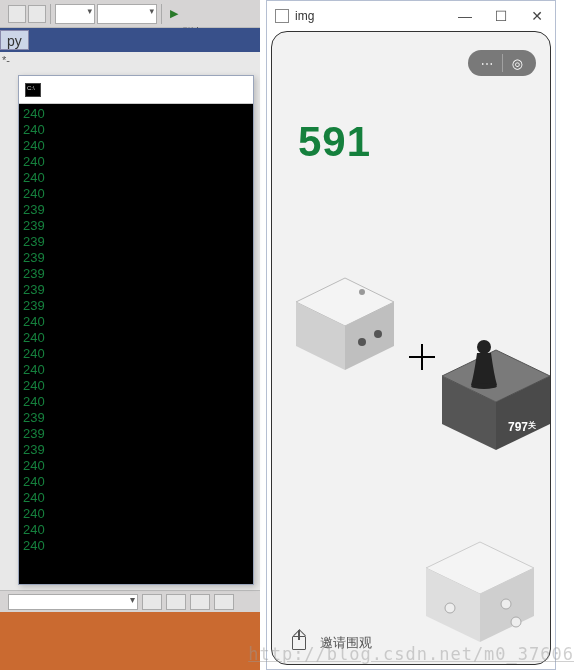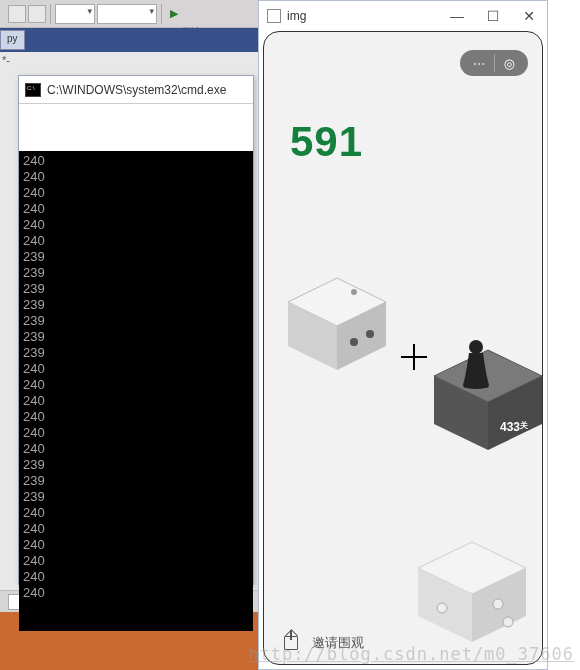--- a/index.html
+++ b/index.html
@@ -8,37 +8,37 @@
 .ide-bg { position: absolute; left: 0; top: 0; width: 260px; height: 670px; background: #e8e8e8; }
 .ide-toolbar { position: absolute; left: 0; top: 0; width: 260px; height: 28px; background: #d6d4d4; border-bottom: 1px solid #bbb; display: flex; align-items: center; gap: 2px; padding-left: 8px; }
 .ide-btn { width: 18px; height: 18px; background: #e8e8e8; border: 1px solid #aaa; }
 .ide-sep { width: 1px; height: 20px; background: #aaa; margin: 0 2px; }
 .ide-dd { height: 20px; background: #fff; border: 1px solid #aaa; font-size: 11px; padding: 0 14px 0 4px; position: relative; }
 .ide-dd::after { content: "▾"; position: absolute; right: 2px; top: 1px; font-size: 9px; color: #555; }
 .ide-play { color: #2a7a2a; font-size: 11px; margin-left: 4px; }
 .ide-attach { font-size: 12px; color: #333; margin-left: 2px; margin-top: 40px; }
 
 .ide-tabstrip { position: absolute; left: 0; top: 28px; width: 260px; height: 24px; background: #38508a; display: flex; align-items: center; }
-.ide-tab { background: #cdd6e8; height: 20px; font-size: 10px; padding: 2px 6px; color: #333; border: 1px solid #88a; }
+.ide-tab { background: #cdd6e8; height: 20px; font-size: 14px; padding: 2px 6px; color: #333; border: 1px solid #88a; }
 .ide-stub { position: absolute; left: 0; top: 52px; font-size: 11px; color: #555; padding: 2px; }
 
 .ide-bottombar { position: absolute; left: 0; top: 590px; width: 260px; height: 22px; background: #d6d4d4; border-top: 1px solid #bbb; display: flex; align-items: center; gap: 4px; padding-left: 8px; }
 .ide-bottombar .dd { width: 130px; height: 16px; background: #fff; border: 1px solid #aaa; position: relative; }
 .ide-bottombar .dd::after { content: "▾"; position: absolute; right: 2px; top: -1px; font-size: 10px; color: #555; }
 .ide-bottombar .btn { width: 20px; height: 16px; background: #e8e8e8; border: 1px solid #aaa; }
 
 .ide-status { position: absolute; left: 0; top: 612px; width: 260px; height: 58px; background: #ca6a30; }
 
 .cmd-window { position: absolute; left: 18px; top: 75px; width: 236px; height: 510px; background: #fff; border: 1px solid #9aa5bb; box-shadow: 2px 2px 6px rgba(0,0,0,0.2); }
 .cmd-title { height: 28px; background: #fff; display: flex; align-items: center; padding: 0 6px; gap: 6px; font-size: 12px; color: #333; border-bottom: 1px solid #ccc; }
 .cmd-icon { width: 16px; height: 14px; background: #000; border: 1px solid #444; position: relative; }
 .cmd-icon::after { content: "C:\\"; color: #ccc; font-size: 6px; position: absolute; left: 1px; top: 1px; }
-.cmd-body { background: #000; height: calc(100% - 28px); overflow: hidden; color: #a3a3a3; font-family: Consolas, monospace; font-size: 13px; line-height: 16px; padding: 2px 4px; margin-top: 47px; }
-
-.img-window { position: absolute; left: 258px; top: 0; width: 290px; height: 670px; background: #fff; border: 1px solid #b5bfd2; }
+.cmd-body { background: #000; height: calc(100% - 28px); overflow: hidden; color: #15803d; font-family: Consolas, monospace; font-size: 13px; line-height: 16px; padding: 2px 4px; }
+
+.img-window { position: absolute; left: 266px; top: 0; width: 290px; height: 670px; background: #fff; border: 1px solid #b5bfd2; }
 .img-titlebar { height: 30px; display: flex; align-items: center; padding-left: 8px; font-size: 12px; color: #333; }
 .img-titlebar .lead-icon { width: 14px; height: 14px; border: 1px solid #888; margin-right: 6px; }
 .img-titlebar .title-text { flex: 1; }
 .winbtn { width: 36px; height: 28px; display: flex; align-items: center; justify-content: center; color: #555; font-size: 14px; }
 .winbtn.close { color: #444; }
 
 .phone { position: absolute; left: 4px; top: 30px; right: 4px; bottom: 4px; background: #f2f2f2; border: 1px solid #333; border-radius: 16px; overflow: hidden; }
 .phone-top { position: absolute; right: 14px; top: 18px; display: flex; gap: 0; background: rgba(0,0,0,0.5); border-radius: 14px; padding: 4px; }
 .pill-btn { width: 30px; height: 18px; display: flex; align-items: center; justify-content: center; color: #fff; font-size: 13px; }
 .pill-btn + .pill-btn { border-left: 1px solid rgba(255,255,255,0.3); }
@@ -92,21 +92,20 @@
   <div class="btn"></div>
   <div class="btn"></div>
   <div class="btn"></div>
   <div class="btn"></div>
 </div>
 <div class="ide-status"></div>
 
 <div class="cmd-window">
   <div class="cmd-title">
     <div class="cmd-icon"></div>
-    <span>C:\WINDOWS\system32\cmd.exe</span>
   </div>
   <div class="cmd-body" id="cmd-body">
       <div>240</div>
       <div>240</div>
       <div>240</div>
       <div>240</div>
       <div>240</div>
       <div>240</div>
       <div>239</div>
       <div>239</div>
@@ -172,21 +171,21 @@
 
       <div class="pawn">
         <svg width="28" height="50" viewBox="0 0 28 50">
           <circle cx="14" cy="8" r="7" fill="#222"></circle>
           <path d="M7 14 Q4 36 1 46 L27 46 Q24 36 21 14 Z" fill="#222"></path>
           <ellipse cx="14" cy="47" rx="13" ry="3" fill="#222"></ellipse>
         </svg>
       </div>
 
       <div class="badge-433">
-        <span>433</span><span class="sm">关</span>
+        <span>797</span><span class="sm">关</span>
       </div>
 
       <div class="box" style="left:148px; top:506px">
         <svg width="120" height="110" viewBox="0 0 120 110">
           <polygon points="60,4 114,30 60,56 6,30" fill="#f4f4f4" stroke="#ccc"></polygon>
           <polygon points="6,30 60,56 60,104 6,78" fill="#dedede"></polygon>
           <polygon points="114,30 60,56 60,104 114,78" fill="#cfcfcf"></polygon>
           <circle cx="30" cy="70" r="5" fill="#eee" stroke="#aaa"></circle>
           <circle cx="86" cy="66" r="5" fill="#eee" stroke="#aaa"></circle>
           <circle cx="96" cy="84" r="5" fill="#eee" stroke="#aaa"></circle>

